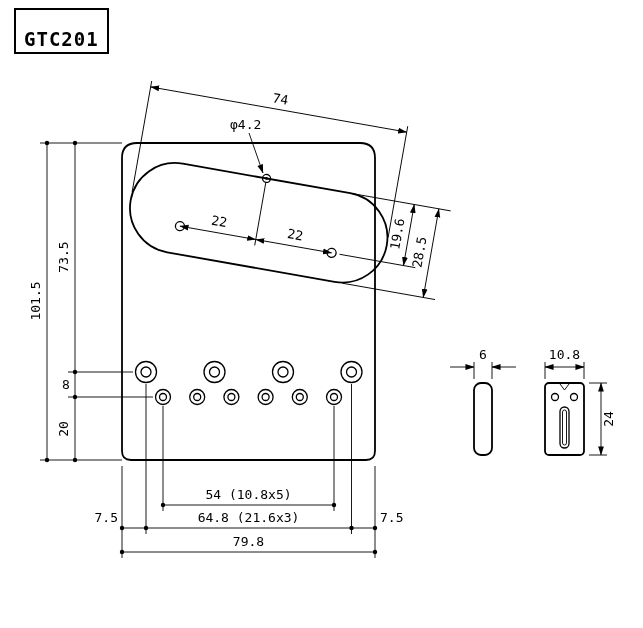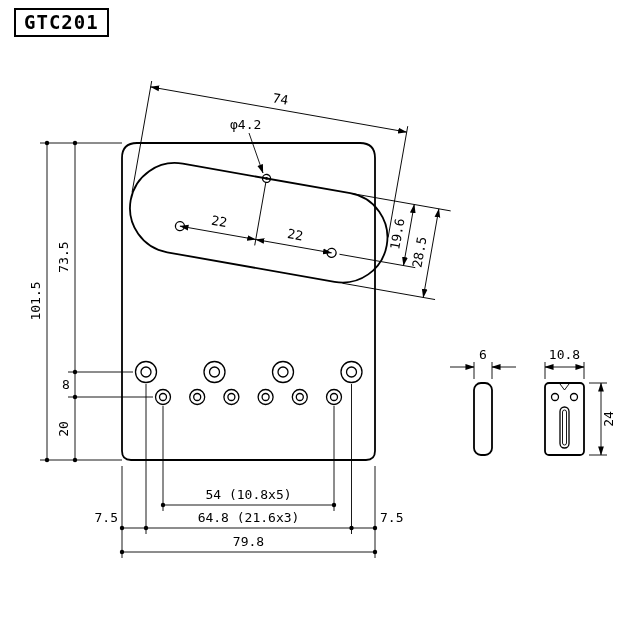--- a/index.html
+++ b/index.html
@@ -6,21 +6,21 @@
   .sheet{
     position:relative;
     width:643px;height:628px;
     background:#ffffff;
     font-family:"DejaVu Sans Mono", monospace;
     overflow:hidden;
   }
   .part-label{
     position:absolute;left:14px;top:8px;
     border:2px solid #000;
-    padding:1px 8px 2px 8px;
+    padding:18px 8px 2px 8px;
     font-size:19px;font-weight:bold;color:#000;
     letter-spacing:1px;
     background:#fff;
   }
   svg{position:absolute;left:0;top:0;}
   .thick{stroke:#000;stroke-width:1.8;fill:none;stroke-linejoin:round;}
   .med{stroke:#000;stroke-width:1.3;fill:none;}
   .thin{stroke:#000;stroke-width:0.9;fill:none;}
   .dot{fill:#000;stroke:none;}
   text.dim{font-family:"DejaVu Sans Mono", monospace;font-size:13px;fill:#000;}

